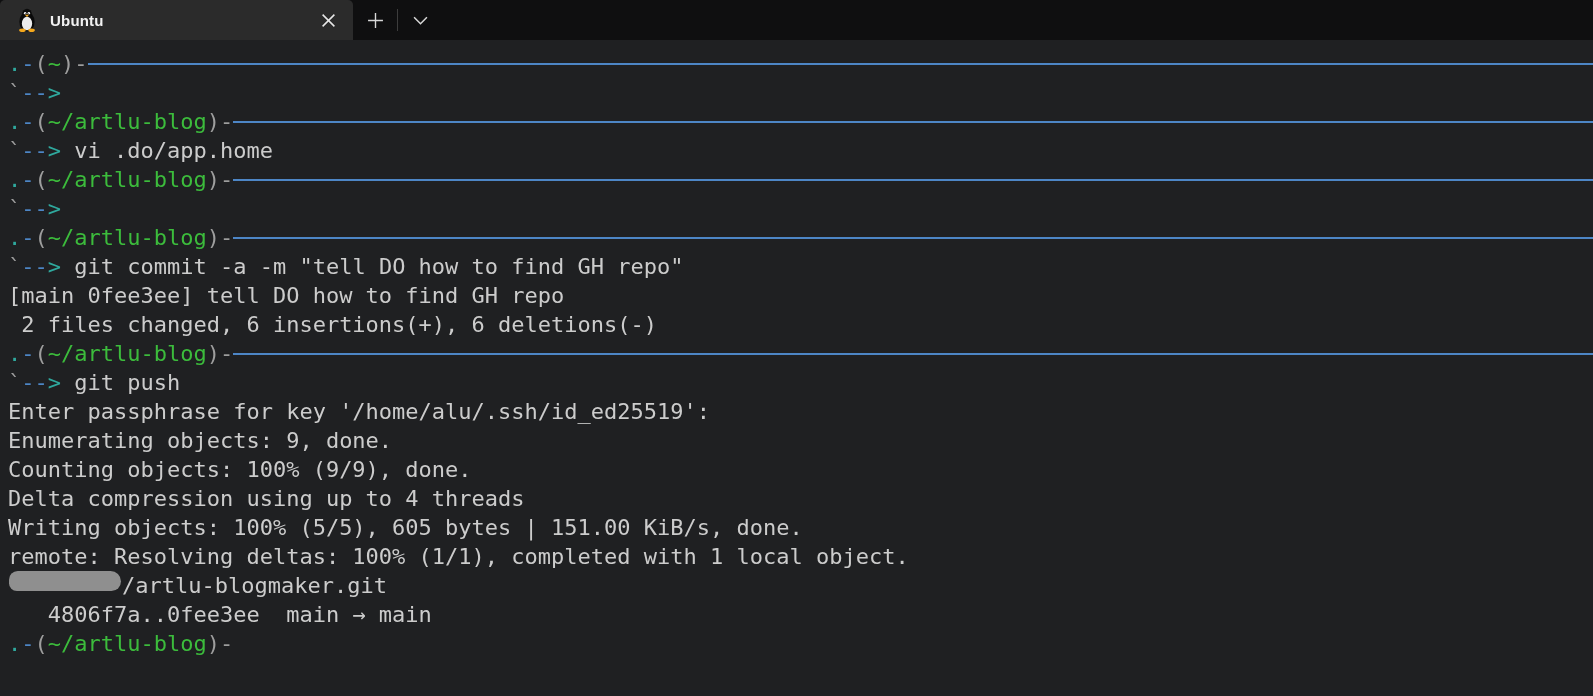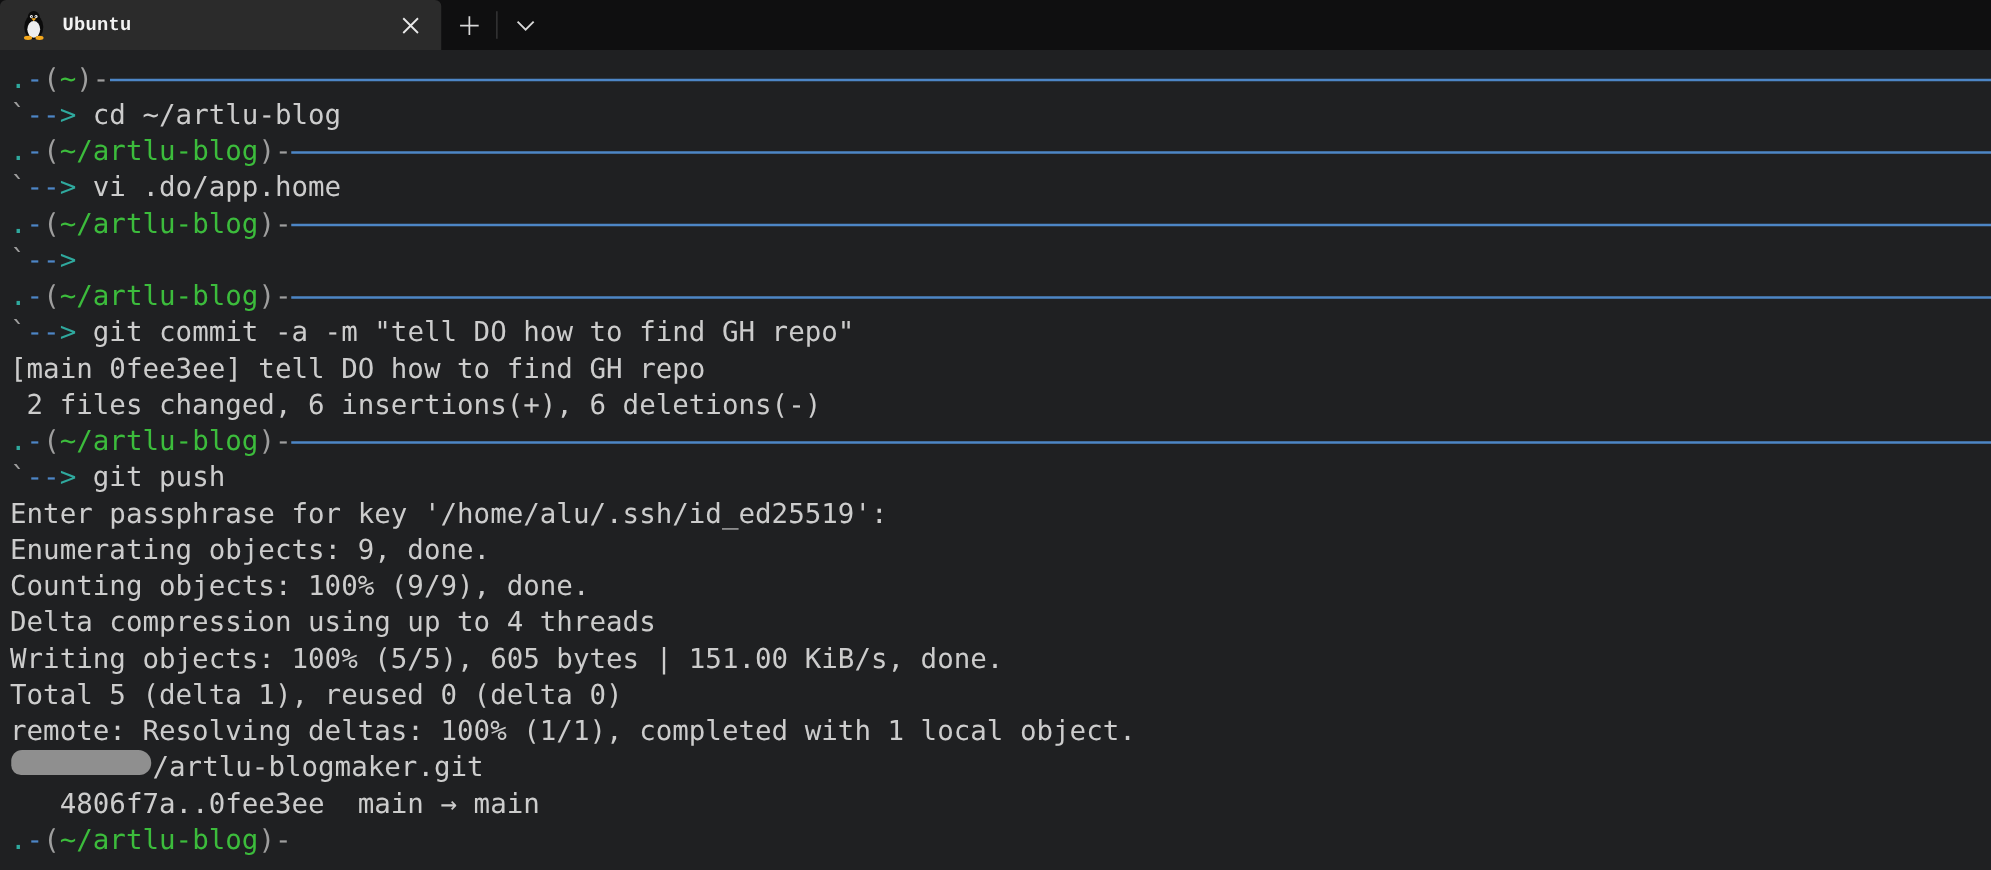--- a/index.html
+++ b/index.html
@@ -4,21 +4,21 @@
 <style>
   * { margin:0; padding:0; box-sizing:border-box; }
   html,body { width:1593px; height:696px; overflow:hidden; background:#000; }
   .window { width:1593px; height:696px; display:flex; flex-direction:column;
             font-family:"Liberation Sans", sans-serif; }
 
   
   .titlebar { height:40px; background:var(--titlebar,#0f0f10); display:flex;
               align-items:stretch; flex:0 0 auto; }
   .tab { width:353px; background:var(--tab,#2b2b2b); display:flex; align-items:center;
-         padding:0 10px 0 16px; border-radius:5px 5px 0 0;font-family:Liberation Mono, monospace; }
+         padding:0 10px 0 16px; border-radius:5px 5px 0 0; }
   .tab-icon { width:22px; height:24px; display:inline-flex; margin-right:12px; }
   .tab-title { color:#f2f2f2; font-size:15px; font-weight:700; letter-spacing:.2px; flex:1 1 auto; }
   .tab-close { width:30px; height:30px; display:flex; align-items:center; justify-content:center;
                border-radius:4px; cursor:pointer; }
   .tab-close svg { stroke:#e8e8e8; }
   .tb-btn { width:44px; height:40px; display:flex; align-items:center; justify-content:center;
             cursor:pointer; }
   .tb-btn svg { stroke:#d8d8d8; }
   .tb-divider { width:1px; height:22px; background:#3d3d3d; align-self:center; }
 
@@ -73,36 +73,35 @@
     <div class="tb-btn">
       <svg viewBox="0 0 14 8" width="15" height="9" fill="none" stroke-width="1.4">
         <path d="M1 1 L7 7 L13 1"></path>
       </svg>
     </div>
   </div>
 
   <div class="terminal">
     <div id="term">
         <div class="line"><span class="teal">.</span><span class="blue">-</span><span class="gray">(</span><span class="grn">~</span><span class="gray">)</span><span class="gray">-</span><span class="rule"></span></div>
-        <div class="line"><span class="gray">`</span><span class="blue">--</span><span class="teal">&gt; </span><span class="fg">cd ~/artlu-blog</span></div>
+        <div class="line"><span class="gray">`</span><span class="blue">--</span><span class="teal">&gt; </span></div>
         <div class="line"><span class="teal">.</span><span class="blue">-</span><span class="gray">(</span><span class="grn">~/artlu-blog</span><span class="gray">)</span><span class="gray">-</span><span class="rule"></span></div>
         <div class="line"><span class="gray">`</span><span class="blue">--</span><span class="teal">&gt; </span><span class="fg">vi .do/app.home</span></div>
         <div class="line"><span class="teal">.</span><span class="blue">-</span><span class="gray">(</span><span class="grn">~/artlu-blog</span><span class="gray">)</span><span class="gray">-</span><span class="rule"></span></div>
         <div class="line"><span class="gray">`</span><span class="blue">--</span><span class="teal">&gt; </span></div>
         <div class="line"><span class="teal">.</span><span class="blue">-</span><span class="gray">(</span><span class="grn">~/artlu-blog</span><span class="gray">)</span><span class="gray">-</span><span class="rule"></span></div>
         <div class="line"><span class="gray">`</span><span class="blue">--</span><span class="teal">&gt; </span><span class="fg">git commit -a -m "tell DO how to find GH repo"</span></div>
         <div class="line"><span class="fg">[main 0fee3ee] tell DO how to find GH repo</span></div>
         <div class="line"><span class="fg"> 2 files changed, 6 insertions(+), 6 deletions(-)</span></div>
         <div class="line"><span class="teal">.</span><span class="blue">-</span><span class="gray">(</span><span class="grn">~/artlu-blog</span><span class="gray">)</span><span class="gray">-</span><span class="rule"></span></div>
         <div class="line"><span class="gray">`</span><span class="blue">--</span><span class="teal">&gt; </span><span class="fg">git push</span></div>
         <div class="line"><span class="fg">Enter passphrase for key '/home/alu/.ssh/id_ed25519':</span></div>
         <div class="line"><span class="fg">Enumerating objects: 9, done.</span></div>
         <div class="line"><span class="fg">Counting objects: 100% (9/9), done.</span></div>
         <div class="line"><span class="fg">Delta compression using up to 4 threads</span></div>
         <div class="line"><span class="fg">Writing objects: 100% (5/5), 605 bytes | 151.00 KiB/s, done.</span></div>
-        <div class="line"><span class="fg">Total 5 (delta 1), reused 0 (delta 0)</span></div>
         <div class="line"><span class="fg">remote: Resolving deltas: 100% (1/1), completed with 1 local object.</span></div>
         <div class="line"><span class="blob"></span><span class="fg">/artlu-blogmaker.git</span></div>
         <div class="line"><span class="fg">   4806f7a..0fee3ee  main → main</span></div>
         <div class="line"><span class="teal">.</span><span class="blue">-</span><span class="gray">(</span><span class="grn">~/artlu-blog</span><span class="gray">)</span><span class="gray">-</span></div>
       </div>
   </div>
 </div>
 
 </body></html>

